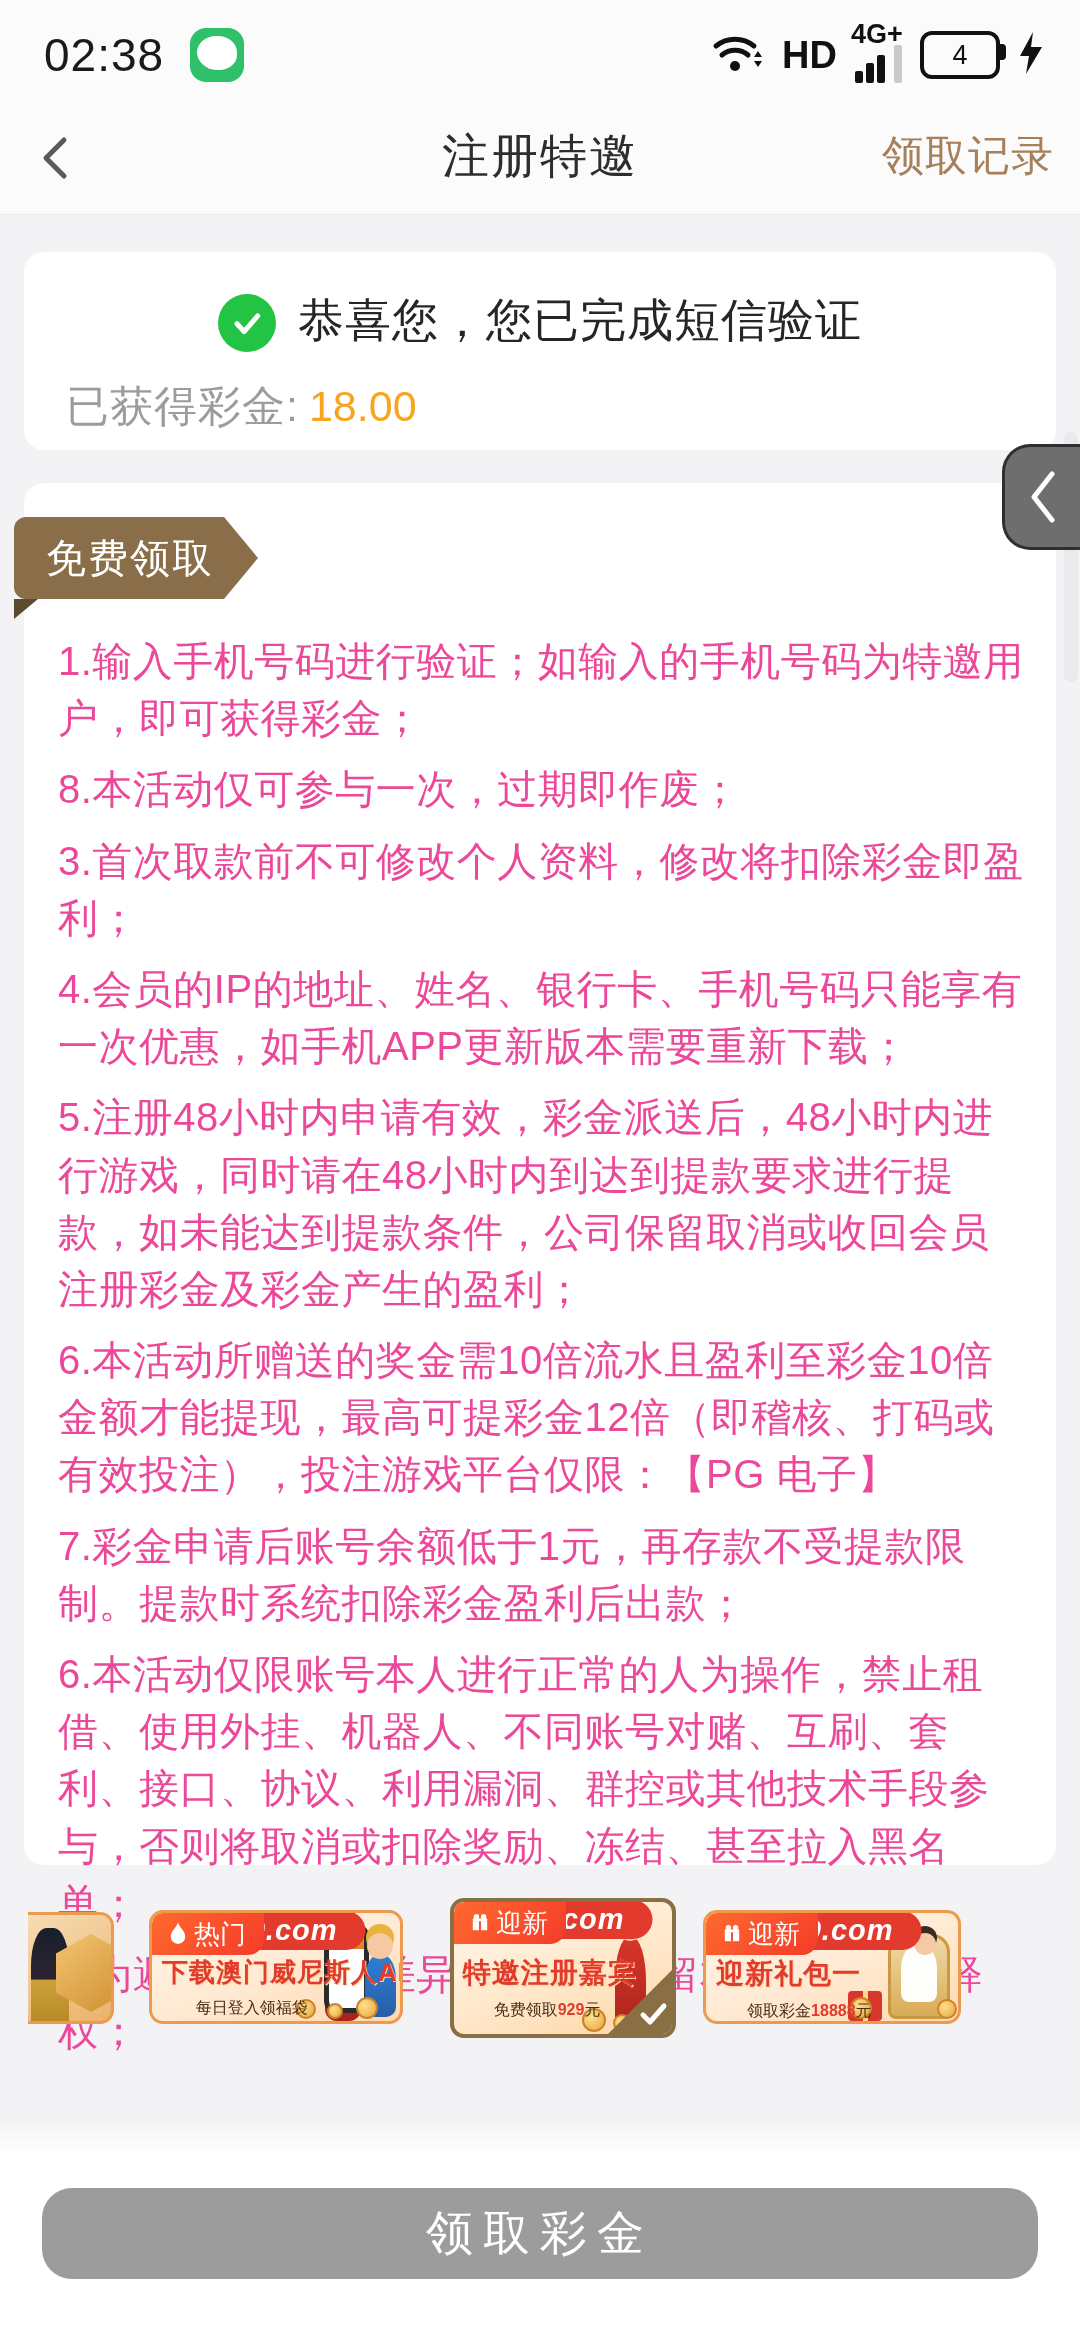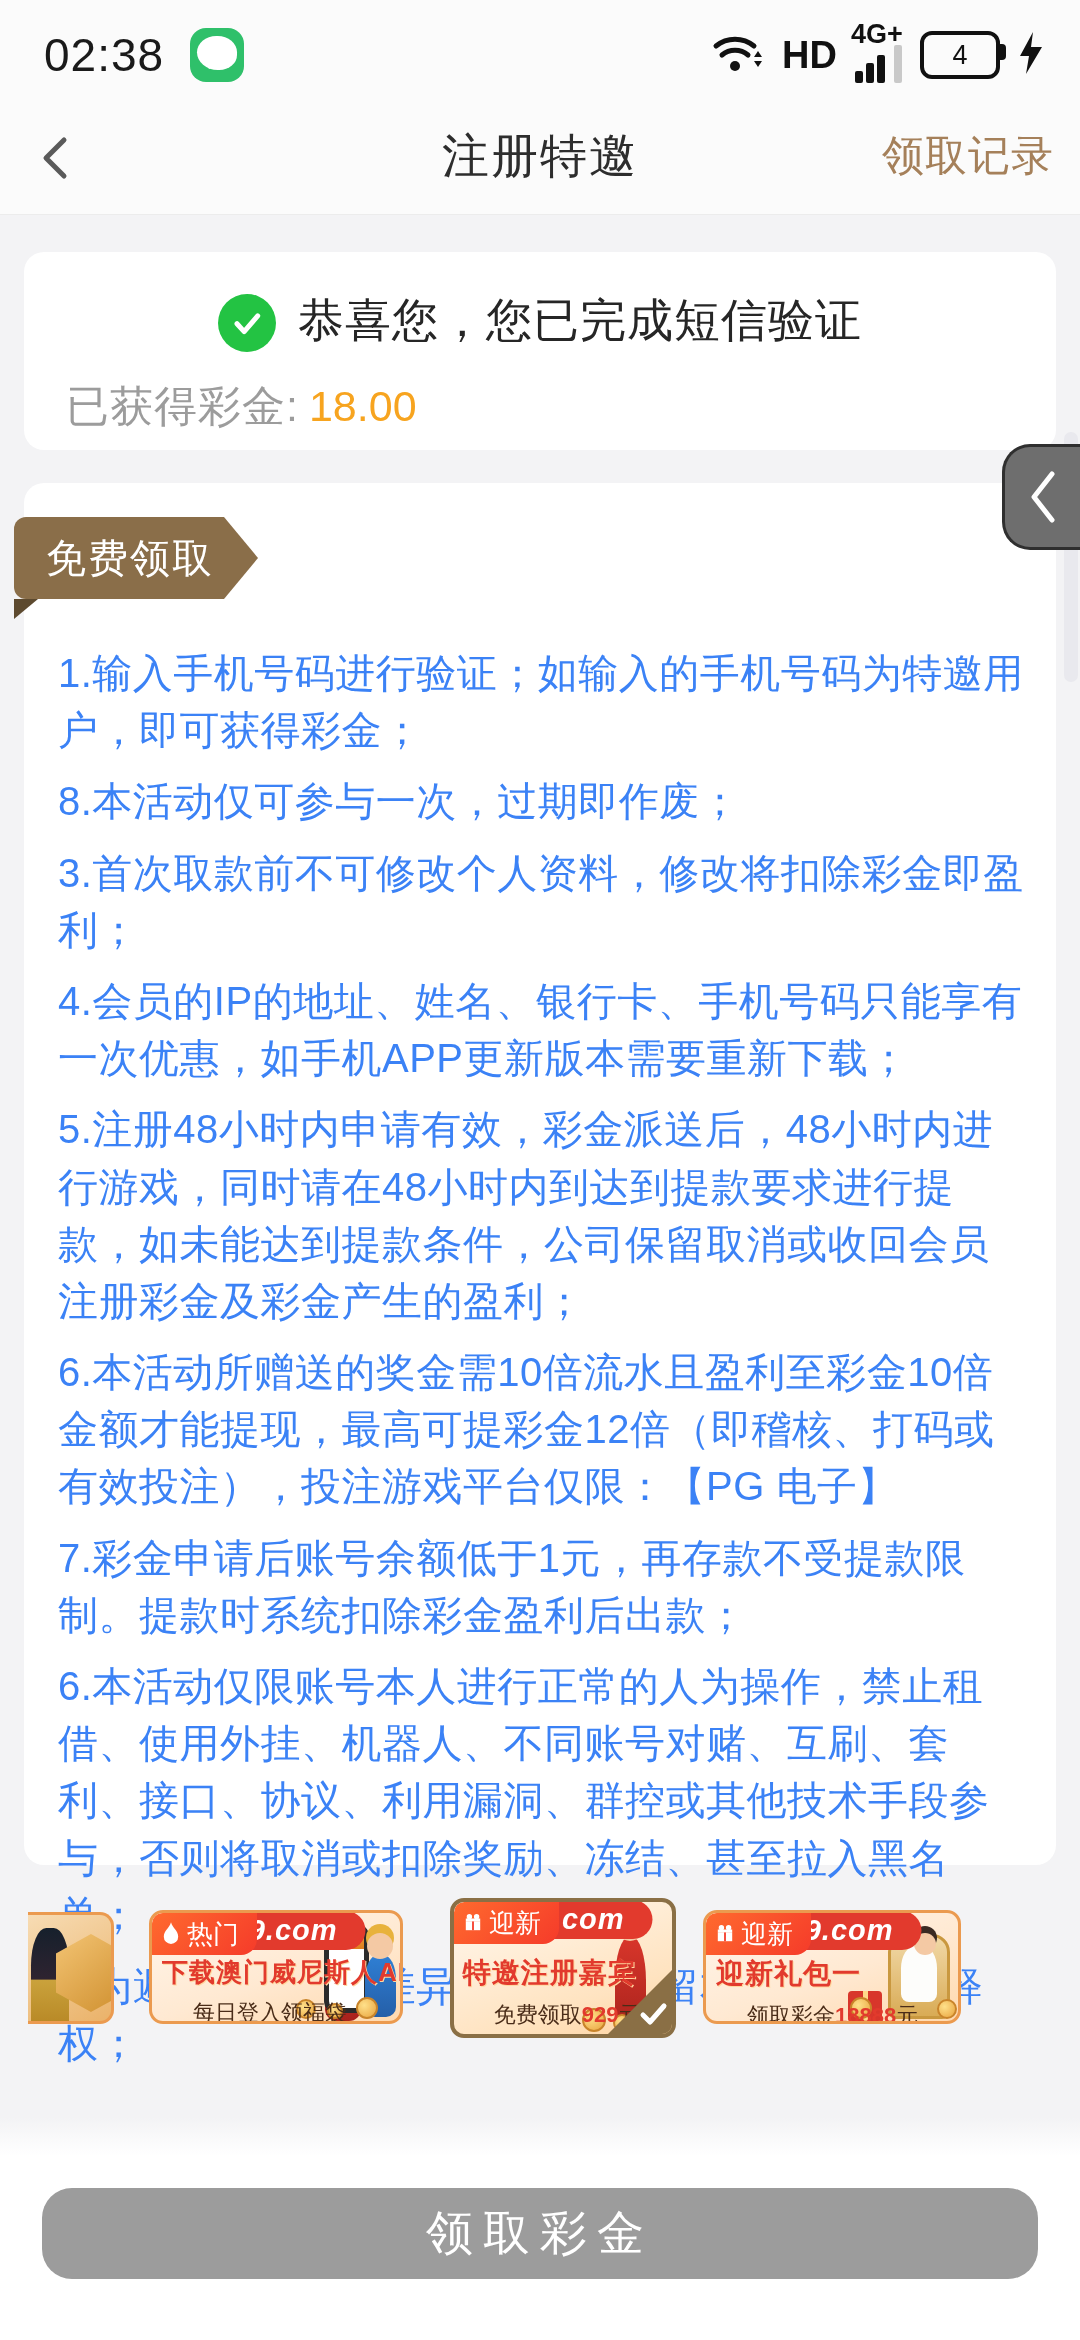--- a/index.html
+++ b/index.html
@@ -42,36 +42,36 @@
   .bonus{position:absolute;left:42px;top:126px;font-size:43px;color:#9c9c9c;letter-spacing:1px;}
   .bonus b{color:#f7a41f;font-weight:500;margin-left:10px;letter-spacing:0;}
   
   .rules-card{top:483px;height:1382px;}
   .ribbon{position:absolute;left:-10px;top:34px;height:82px;z-index:2;}
   .ribbon .body{position:relative;height:82px;background:#8a6e49;border-radius:12px 0 0 12px;color:#fff;
     font-size:40px;line-height:82px;padding:0 10px 0 32px;letter-spacing:2px;}
   .ribbon .tip{position:absolute;left:100%;top:34px;width:0;height:0;border-left:34px solid #8a6e49;border-top:41px solid transparent;border-bottom:41px solid transparent;margin-top:-34px;}
   .ribbon .fold{position:absolute;left:0;top:82px;width:0;height:0;border-top:20px solid #5d4a2f;border-left:24px solid transparent;transform:scaleX(-1);}
   .rules{position:absolute;left:34px;right:30px;top:150px;}
-  .rules p{margin:12px 0 14px;font-size:40px;line-height:1.43;color:#3b82f6;letter-spacing:0.5px;}
+  .rules p{margin:0 0 14px;font-size:40px;line-height:1.43;color:#ec4899;letter-spacing:0.5px;}
   
   .scroll-hint{position:absolute;right:2px;top:432px;width:14px;height:250px;background:#e9e9ee;border-radius:8px;}
   .side-handle{position:absolute;right:0;top:444px;width:78px;height:106px;background:#6e6e6e;border:3px solid #2f2f2f;border-right:none;border-radius:28px 0 0 28px;box-sizing:border-box;display:flex;align-items:center;justify-content:center;z-index:40;}
   
   .strip{position:absolute;left:0;top:1898px;right:0;height:250px;}
   .bnr{position:absolute;box-sizing:border-box;border:3px solid #eb9a4f;border-radius:14px;overflow:hidden;background:linear-gradient(160deg,#fff6ec 0%,#ffe9d2 55%,#ffd9ae 100%);}
   .bnr-vip{left:28px;top:14px;width:86px;height:112px;border-left:none;border-radius:0 14px 14px 0;background:linear-gradient(150deg,#f7dcb4,#eab269);}
   .bnr-dl{left:149px;top:12px;width:254px;height:114px;}
   .bnr-sel{left:450px;top:0;width:226px;height:140px;border:4px solid #8a6f45;background:linear-gradient(160deg,#fff8ef 0%,#ffe3c0 70%,#ffd3a0 100%);}
   .bnr-wel{left:703px;top:12px;width:258px;height:114px;}
-  .b-badge{position:absolute;top:0;left:0;background:linear-gradient(135deg,#ff6a2e,#f53b2a);color:#fff;font-size:26px;height:42px;display:flex;align-items:center;gap:7px;padding:0 18px 0 10px;border-radius:10px 0 16px 0;z-index:3;font-family:Liberation Mono, monospace;}
+  .b-badge{position:absolute;top:0;left:0;background:linear-gradient(135deg,#ff6a2e,#f53b2a);color:#fff;font-size:26px;height:42px;display:flex;align-items:center;gap:7px;padding:0 18px 0 17px;border-radius:10px 0 16px 0;z-index:3;font-family:Liberation Mono, monospace;}
   .b-pill{position:absolute;top:-2px;left:50%;transform:translateX(-50%);background:#e23a2d;color:#fff;font-weight:700;font-style:italic;font-size:29px;padding:3px 28px;border-radius:0 0 22px 22px;border-radius:24px;z-index:2;letter-spacing:1px;}
   .b-copy{position:absolute;left:4%;width:60%;text-align:center;z-index:2;}
   .b-title{font-size:28px;font-weight:700;color:#e23a2d;text-shadow:1px 1px 0 #ffd9a0;letter-spacing:1px;white-space:nowrap;}
-  .b-sub{font-size:22px;color:#4a2c18;margin-top:8px;white-space:nowrap;margin-left:31px;}
+  .b-sub{font-size:16px;color:#4a2c18;margin-top:8px;white-space:nowrap;margin-left:31px;}
   .b-sub i{font-style:normal;color:#e23a2d;font-weight:700;}
   .corner{position:absolute;right:-1px;bottom:-1px;width:66px;height:66px;background:#8a6f45;clip-path:polygon(100% 0,100% 100%,0 100%);z-index:4;}
   .corner svg{position:absolute;right:5px;bottom:6px;}
   
   .art{position:absolute;right:4px;bottom:0;width:42%;height:92%;z-index:1;}
   .fig{position:absolute;right:34%;bottom:0;width:34%;height:74%;background:linear-gradient(#d8362b,#a8221c);border-radius:45% 45% 12px 12px;}
   .fig:before{content:"";position:absolute;left:50%;top:-26px;transform:translateX(-50%);width:30px;height:30px;border-radius:50%;background:#f4c9a4;box-shadow:0 -8px 0 2px #3a2a22;}
   .coins{position:absolute;left:0;bottom:2px;width:100%;height:26%;}
   .coin{position:absolute;bottom:0;border-radius:50%;background:radial-gradient(circle at 35% 35%,#ffe08a,#e8a33d);border:2px solid #c9842a;box-sizing:border-box;}
   .phone{position:absolute;right:26%;bottom:8%;width:34%;height:80%;background:#fff;border:5px solid #2b2b2b;border-radius:12px;overflow:hidden;}

